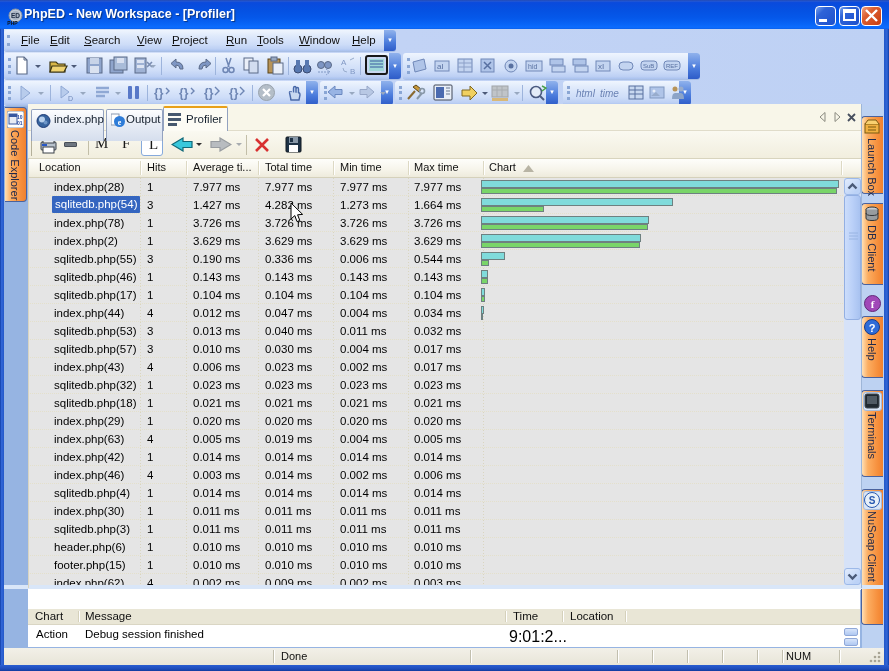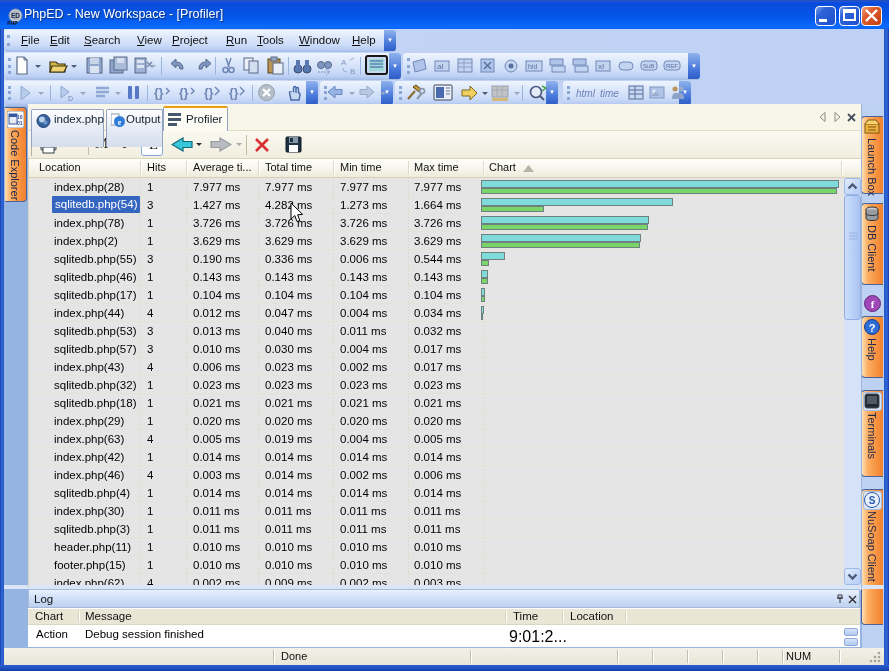--- a/index.html
+++ b/index.html
@@ -1,39 +1,39 @@
 <!DOCTYPE html>
 <html><head><meta charset="utf-8"><style>
 *{margin:0;padding:0;box-sizing:border-box}
 body{width:889px;height:671px;overflow:hidden;font-family:"Liberation Sans",sans-serif;position:relative;background:#2E62D4}
 .abs{position:absolute}
 #win{position:absolute;left:0;top:0;width:889px;height:671px;background:#2E62D4}
 
 #title{position:absolute;left:0;top:0;width:889px;height:29px;
 background:linear-gradient(180deg,#1840A8 0%,#2A5AD0 3%,#0A4ADC 9%,#0551E2 35%,#0558EA 62%,#0966F8 85%,#0C6CFE 94%,#0A62EE 100%)}
-#title .txt{position:absolute;left:24px;top:7px;font-size:12.5px;font-weight:normal;color:#fff;letter-spacing:0.3px;text-shadow:1px 1px 1px #09337E;letter-spacing:0px}
+#title .txt{position:absolute;left:24px;top:7px;font-size:12.5px;font-weight:bold;color:#fff;letter-spacing:0.3px;text-shadow:1px 1px 1px #09337E;letter-spacing:0px}
 .tbtn{position:absolute;top:6px;width:21px;height:20px;border:1px solid #fff;border-radius:4px;font-size:11px}
 .tbtn.min{left:815px;background:linear-gradient(135deg,#7BA4EC 0%,#2E63D8 30%,#1D50CC 100%)}
 .tbtn.max{left:839px;background:linear-gradient(135deg,#7BA4EC 0%,#2E63D8 30%,#1D50CC 100%)}
 .tbtn.cls{left:861px;background:linear-gradient(135deg,#F0A080 0%,#DD5F30 35%,#C73C10 100%)}
 
 .dockband{position:absolute;left:4px;width:880px;background:linear-gradient(90deg,#D9E4F9 0%,#CCDAF7 25%,#C2D3F5 45%,#BED1F4 100%)}
 .chunk{position:absolute;border-radius:3px;background:linear-gradient(180deg,#EFF5FE 0%,#DEE9FB 30%,#CEDDF8 68%,#BDD0F4 90%,#A9C1EE 100%);box-shadow:0 1px 0 #A8BEE4}
 .grip{position:absolute;width:3px;border-left:3px dotted #8AA6D4;top:5px;bottom:5px;left:4px}
 .chev{position:absolute;right:0px;top:0px;bottom:0px;width:12px;border-radius:0 3px 3px 0;background:linear-gradient(180deg,#90B2EC,#4A7BDC 60%,#2E5CC8);color:#fff;font-size:7px;text-align:center;line-height:26px}
 .mi{position:absolute;top:0;height:23px;line-height:23px;font-size:11.5px;color:#101010}
 .mi u{text-decoration:underline}
 .dar{position:absolute;top:11px;width:0;height:0;border-left:3px solid transparent;border-right:3px solid transparent;border-top:3px solid #4C5A78}
 .sep{position:absolute;top:4px;width:1px;height:18px;background:#9DB4DC}
 
 #dockmain{position:absolute;left:4px;top:106px;width:880px;height:542px;background:#96B4E2}
 #dockright{position:absolute;left:862px;top:106px;width:22px;height:542px;background:#BDD2F2}
 #content{position:absolute;left:28px;top:106px;width:834px;height:484px;background:#fff}
 #tabstrip{position:absolute;left:28px;top:104px;width:834px;height:27px;background:#F8F6E9;border-bottom:1px solid #E0DCCA}
-.tab{position:absolute;top:109px;height:38px;z-index:2;border:1px solid #93A2C0;border-bottom:none;border-radius:2px 2px 0 0;background:linear-gradient(180deg,#FDFEFF,#E8EDF6 45%,#D5DEED);font-size:11.5px;color:#15202E}
+.tab{position:absolute;top:109px;height:32px;z-index:2;border:1px solid #93A2C0;border-bottom:none;border-radius:2px 2px 0 0;background:linear-gradient(180deg,#FDFEFF,#E8EDF6 45%,#D5DEED);font-size:11.5px;color:#15202E}
 .tab.active{top:106px;height:25px;background:#FCFBF4;border-top:2px solid #E8A018;z-index:3}
 .tab .ti{position:absolute;left:4px;top:3px;width:15px;height:15px}
 .tab .tt{position:absolute;left:22px;top:3px;white-space:nowrap}
 .tab.active .tt{top:5px}
 
 #ptool{position:absolute;left:28px;top:131px;width:834px;height:28px;background:linear-gradient(180deg,#FAF9F1,#F1EEDE);border-bottom:1px solid #D8D4BE}
 
 #ghead{position:absolute;left:28px;top:159px;width:833px;height:19px;background:linear-gradient(180deg,#FEFEFB 0%,#F6F4EA 60%,#EEEBDC 100%);border-bottom:1px solid #D5D1BB}
 #ghead span{position:absolute;top:2px;font-size:11px;color:#101010;white-space:nowrap}
 .hsep{position:absolute;top:2px;width:1px;height:14px;background:#DDD9C4;box-shadow:1px 0 0 #fff}
@@ -618,21 +618,21 @@
 </div>
 <div class="row" style="top:342px">
 <span class="c0">sqlitedb.php(3)</span>
 <span class="c1">1</span>
       <span class="c2">0.011 ms</span>
       <span class="c3">0.011 ms</span>
       <span class="c4">0.011 ms</span>
       <span class="c5">0.011 ms</span>
 </div>
 <div class="row" style="top:360px">
-<span class="c0">header.php(11)</span>
+<span class="c0">header.php(6)</span>
 <span class="c1">1</span>
       <span class="c2">0.010 ms</span>
       <span class="c3">0.010 ms</span>
       <span class="c4">0.010 ms</span>
       <span class="c5">0.010 ms</span>
 </div>
 <div class="row" style="top:378px">
 <span class="c0">footer.php(15)</span>
 <span class="c1">1</span>
       <span class="c2">0.010 ms</span>
@@ -714,29 +714,20 @@
 <div class="vtab" style="top:489px;height:136px">
     <div style="position:absolute;left:1px;top:1px;width:19px;height:19px;background:#D9E5F6;border:1px solid #A8BCDC;border-radius:3px"></div>
     <svg class="vic" width="16" height="16">
       <circle cx="8" cy="8" r="7.5" fill="#E8F0F8" stroke="#2858B0"></circle>
       <text x="8" y="12" font-size="10" font-weight="bold" fill="#2858B0" text-anchor="middle">S</text>
     </svg>
     <span class="vtx">NuSoap Client</span>
   </div>
 <div class="abs" style="left:4px;top:585px;width:880px;height:4px;background:#D9E6F8"></div>
 <div id="log">
-<div id="logtitle">
-      <span style="position:absolute;left:5px;top:3px">Log</span>
-<svg class="abs" style="left:806px;top:4px" width="11" height="11">
-        <path d="M2 4 H8 M5 4 V9 M3 1 H7 V4 H3 Z" stroke="#303030" fill="none"></path>
-      </svg>
-<svg class="abs" style="left:819px;top:5px" width="9" height="9">
-        <path d="M1 1 L8 8 M8 1 L1 8" stroke="#303030" stroke-width="1.4"></path>
-      </svg>
-</div>
 <div id="loghead">
 <span style="left:7px">Chart</span>
       <span style="left:57px">Message</span>
       <span style="left:485px">Time</span>
       <span style="left:542px">Location</span>
 <div class="lsep" style="left:50px"></div>
       <div class="lsep" style="left:477px"></div>
       <div class="lsep" style="left:534px"></div>
       <div class="lsep" style="left:597px"></div>
 </div>

